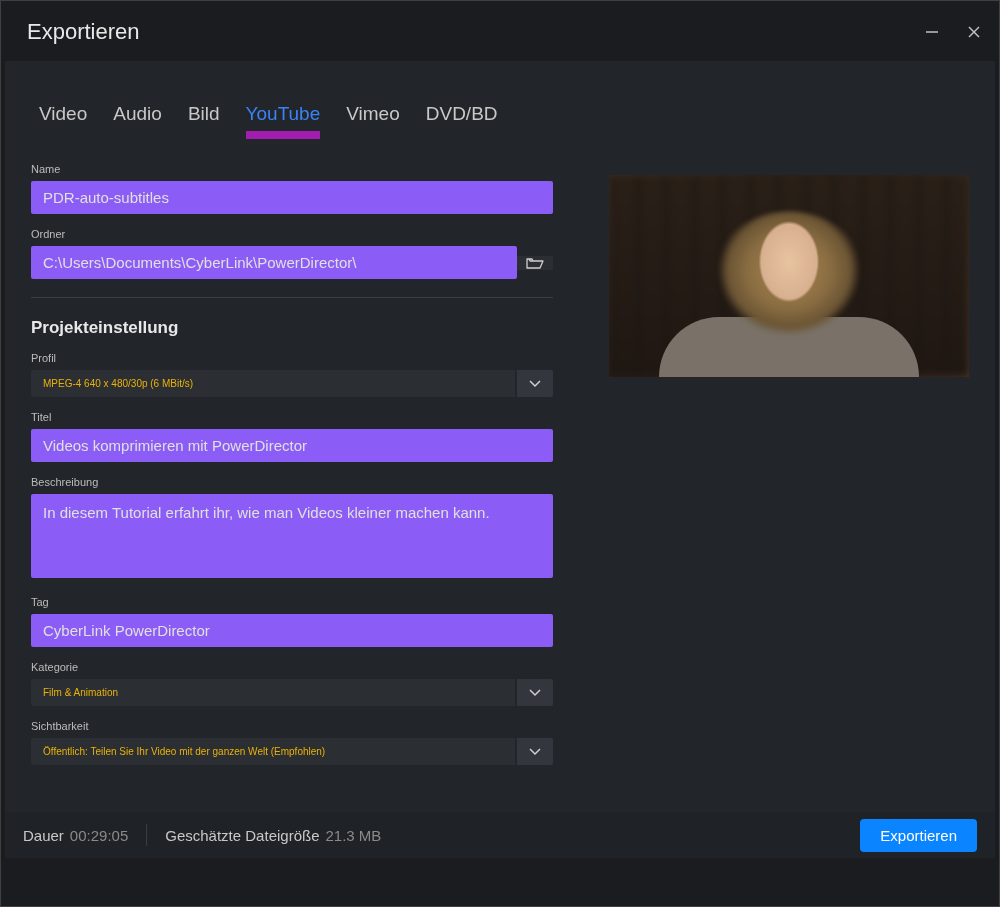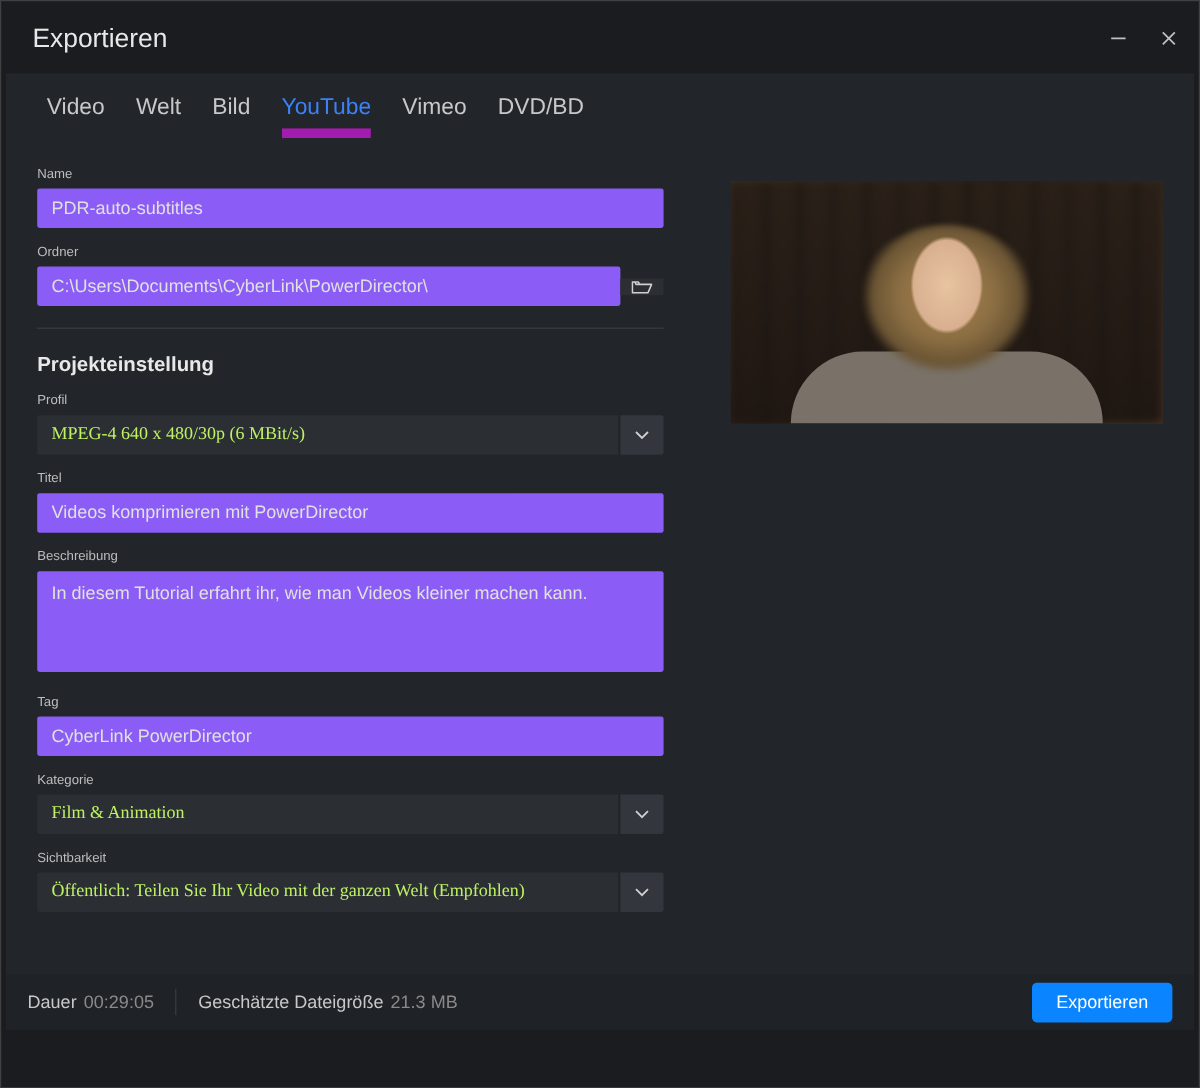--- a/index.html
+++ b/index.html
@@ -42,20 +42,21 @@
   height: 797px;
   padding: 18px 26px 0 26px;
   position: relative;
 }
 .tabs {
   display: flex;
   gap: 26px;
   margin-left: 8px;
   margin-bottom: 24px;
   font-size: 19px;
+  margin-top: 24px;
 }
 .tab {
   color: #c8c8c8;
   cursor: pointer;
   padding-bottom: 6px;
 }
 .tab.active {
   color: #3b82f6;
   border-bottom: 8px solid #a21caf;
 }
@@ -143,25 +144,24 @@
   cursor: pointer;
   color: #d0d0d0;
 }
 .dd-select {
   display: flex;
   align-items: stretch;
 }
 .dd-field {
   flex: 1;
   background: #2b2e33;
-  color: #bef264;
-  font-size: 15px;
+  color: #eab308;
+  font-size: 10px;
   padding: 8px 12px;
   border-radius: 2px 0 0 2px;
-  font-family: Liberation Serif, serif;
 }
 .dd-btn {
   background: #33363c;
   border-radius: 0 2px 2px 0;
   margin-left: 2px;
 }
 hr.sep {
   border: none;
   border-top: 1px solid #3a3d42;
   margin: 18px 0 10px 0;
@@ -217,21 +217,21 @@
           <line x1="2" y1="2" x2="12" y2="12" stroke="#c0c0c0" stroke-width="1.5"></line>
           <line x1="12" y1="2" x2="2" y2="12" stroke="#c0c0c0" stroke-width="1.5"></line>
         </svg>
     </span>
   </div>
 </div>
 
 <div class="content">
   <div class="tabs">
     <div class="tab">Video</div>
-    <div class="tab">Welt</div>
+    <div class="tab">Audio</div>
     <div class="tab">Bild</div>
     <div class="tab active">YouTube</div>
     <div class="tab">Vimeo</div>
     <div class="tab">DVD/BD</div>
   </div>
 
   <div class="main-row">
     <div class="form-col">
       <label class="label first">Name</label>
       <input class="input" value="PDR-auto-subtitles" style="">

